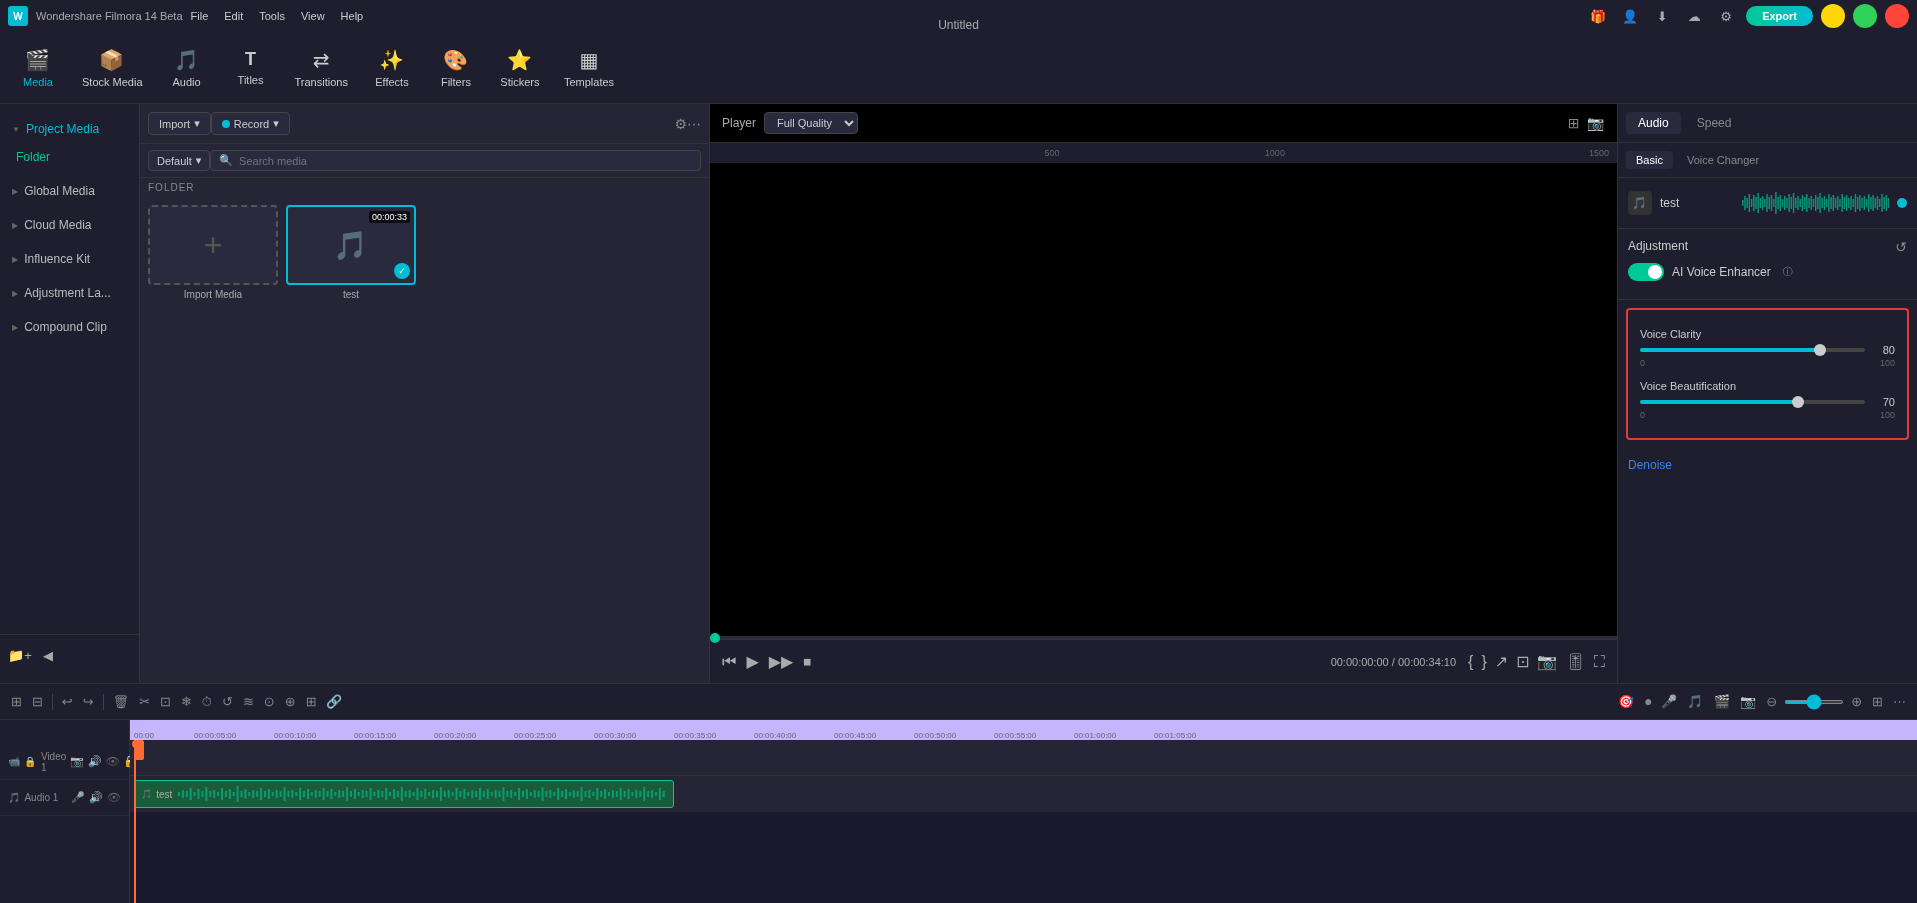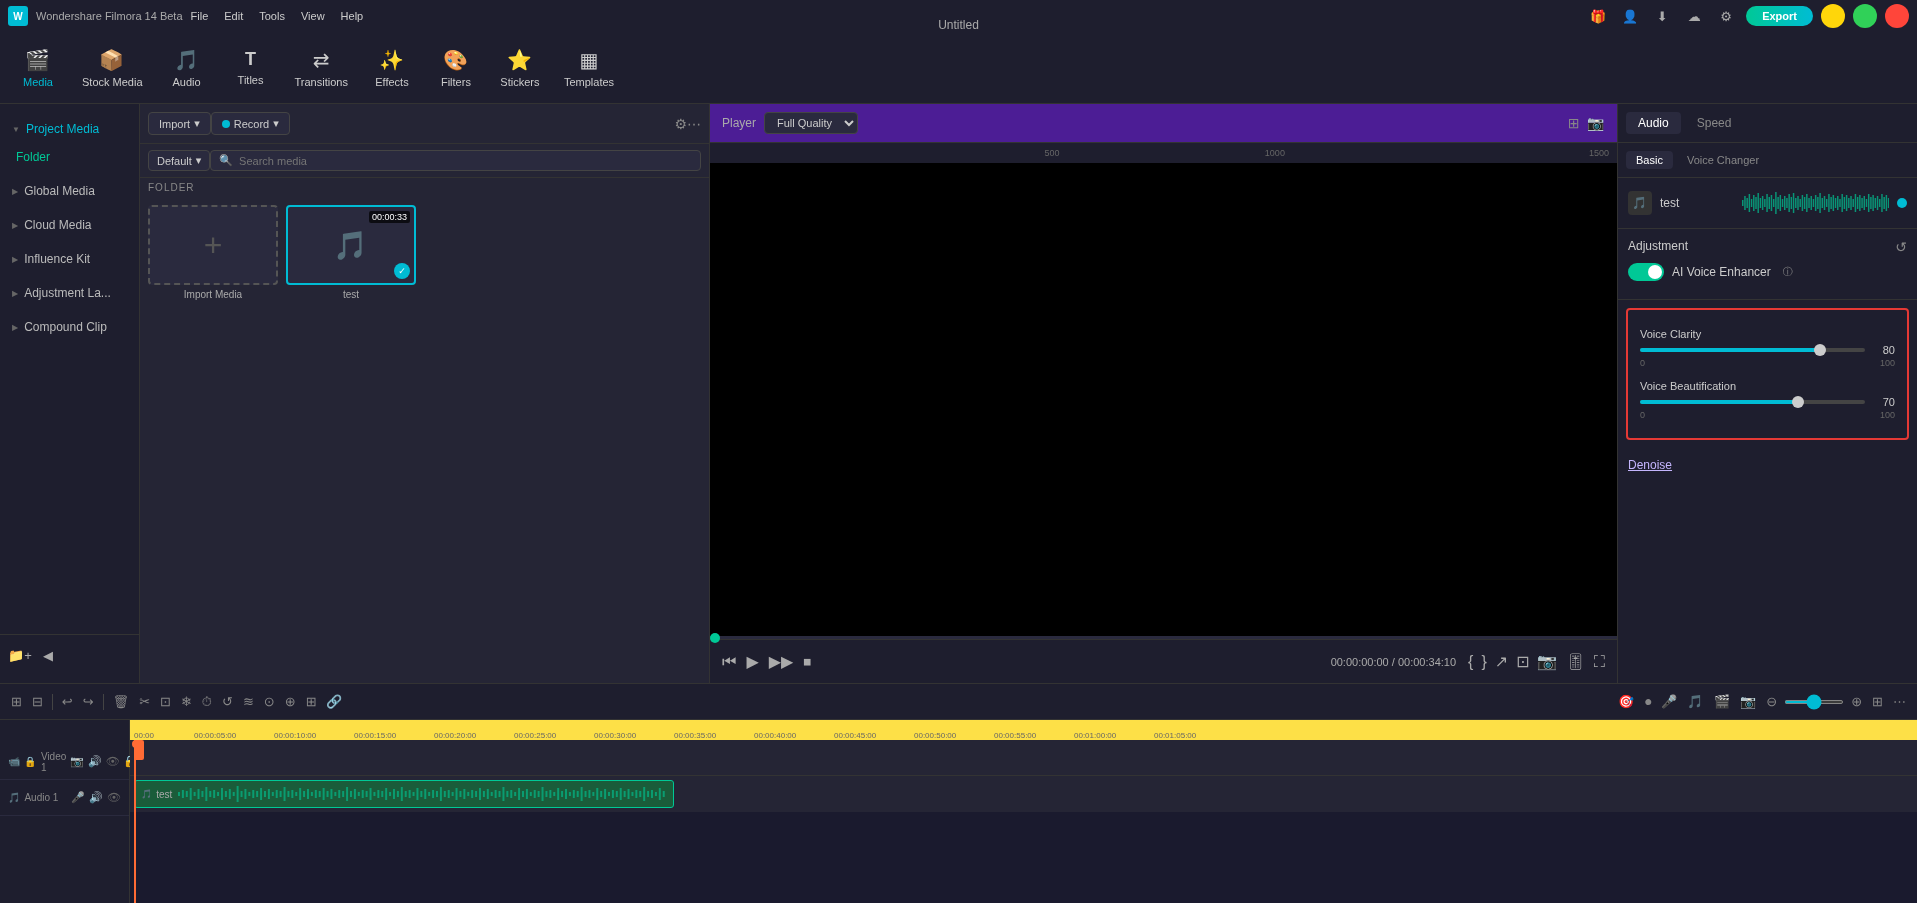--- a/index.html
+++ b/index.html
@@ -59,21 +59,21 @@
     .media-item { display: flex; flex-direction: column; align-items: center; gap: 4px; cursor: pointer; }
     .media-thumb { width: 130px; height: 80px; background: #333; border-radius: 4px; display: flex; align-items: center; justify-content: center; position: relative; border: 2px solid transparent; }
     .media-thumb.selected { border-color: #00bcd4; }
     .media-thumb-import { border: 2px dashed #555; background: #2a2a3e; color: #666; font-size: 24px; }
     .media-thumb-time { position: absolute; top: 4px; right: 4px; background: rgba(0,0,0,0.7); color: white; font-size: 9px; padding: 1px 3px; border-radius: 2px; }
     .media-thumb-check { position: absolute; bottom: 4px; right: 4px; width: 16px; height: 16px; background: #00bcd4; border-radius: 50%; display: flex; align-items: center; justify-content: center; font-size: 9px; color: white; }
     .media-thumb-icon { font-size: 28px; color: #666; }
     .media-name { font-size: 10px; color: #aaa; max-width: 130px; text-align: center; }
 
     
-    .player-panel { flex: 1; background: #4c1d95; display: flex; flex-direction: column; }
+    .player-panel { flex: 1; background: #000000; display: flex; flex-direction: column; }
     .player-header { display: flex; align-items: center; gap: 8px; padding: 8px 12px; border-bottom: 1px solid #333; }
     .player-label { font-size: 12px; color: #aaa; }
     .quality-select { background: #2a2a3e; border: 1px solid #444; border-radius: 4px; color: #ccc; padding: 3px 8px; font-size: 11px; cursor: pointer; }
     .player-icons { margin-left: auto; display: flex; gap: 8px; }
     .player-icon-btn { color: #888; cursor: pointer; font-size: 14px; }
     .player-viewport { flex: 1; background: #000; margin: 0; display: flex; align-items: center; justify-content: center; position: relative; }
     .timeline-ruler { height: 20px; background: #1e1e2e; display: flex; align-items: center; overflow: hidden; position: relative; }
     .player-controls { height: 44px; background: #1e1e2e; display: flex; align-items: center; justify-content: space-between; padding: 0 12px; border-top: 1px solid #333; }
     .playback-controls { display: flex; align-items: center; gap: 10px; }
     .ctrl-btn { color: #aaa; cursor: pointer; font-size: 16px; background: none; border: none; }
@@ -109,34 +109,34 @@
 
     .slider-row { margin: 6px 0; }
     .slider-label { font-size: 11px; color: #ccc; margin-bottom: 4px; }
     .slider-container { display: flex; align-items: center; gap: 6px; }
     .slider-track { flex: 1; height: 4px; background: #444; border-radius: 2px; position: relative; cursor: pointer; }
     .slider-fill { height: 100%; background: #00bcd4; border-radius: 2px; }
     .slider-thumb { width: 12px; height: 12px; background: #ccc; border-radius: 50%; position: absolute; top: -4px; transform: translateX(-50%); cursor: pointer; }
     .slider-value { font-size: 11px; color: #ccc; min-width: 24px; text-align: right; }
     .slider-range { display: flex; justify-content: space-between; font-size: 9px; color: #666; margin-top: 2px; }
     .denoise-section { padding: 10px; }
-    .denoise-title { font-size: 12px; color: #c4b5fd; text-decoration: underline; }
+    .denoise-title { font-size: 12px; color: #3b82f6; }
 
     
     .timeline-area { height: 220px; background: #1a1a2e; border-top: 1px solid #333; display: flex; flex-direction: column; flex-shrink: 0; }
     .timeline-toolbar { height: 36px; background: #1e1e2e; display: flex; align-items: center; padding: 0 8px; gap: 4px; border-bottom: 1px solid #333; }
     .tl-btn { color: #888; cursor: pointer; font-size: 13px; background: none; border: none; padding: 3px; }
     .tl-divider { width: 1px; height: 16px; background: #444; margin: 0 2px; }
     .timeline-content { display: flex; flex: 1; overflow: hidden; }
     .timeline-tracks { width: 130px; background: #1e1e2e; border-right: 1px solid #333; display: flex; flex-direction: column; padding: 4px 0; flex-shrink: 0; }
     .track-label { height: 36px; display: flex; align-items: center; padding: 0 8px; gap: 4px; font-size: 10px; color: #888; border-bottom: 1px solid #2a2a3e; }
     .track-icons { display: flex; gap: 4px; margin-left: auto; }
     .track-icon { color: #666; cursor: pointer; font-size: 11px; }
     .timeline-ruler-area { flex: 1; display: flex; flex-direction: column; overflow: hidden; }
-    .tl-ruler { height: 20px; background: #fde047; display: flex; align-items: flex-end; overflow: hidden; padding: 0 4px; }
+    .tl-ruler { height: 20px; background: #c4b5fd; display: flex; align-items: flex-end; overflow: hidden; padding: 0 4px; }
     .tl-tracks-area { flex: 1; position: relative; overflow: hidden; }
     .tl-video-track { height: 36px; background: #252535; border-bottom: 1px solid #333; }
     .tl-audio-track { height: 36px; background: #252535; position: relative; }
     .audio-clip-timeline { position: absolute; left: 4px; top: 4px; height: 28px; background: #1a5c3a; border-radius: 3px; border: 1px solid #00c896; display: flex; align-items: center; padding: 0 6px; overflow: hidden; }
     .audio-waveform-mini { flex: 1; height: 20px; }
     .playhead { position: absolute; top: 0; left: 4px; width: 2px; height: 100%; background: #ff6b35; z-index: 10; }
     .playhead-marker { position: absolute; top: 0; left: 2px; width: 8px; height: 8px; background: #ff6b35; border-radius: 50%; transform: translateX(-50%); }
 
     
     ::-webkit-scrollbar { width: 6px; height: 6px; }

